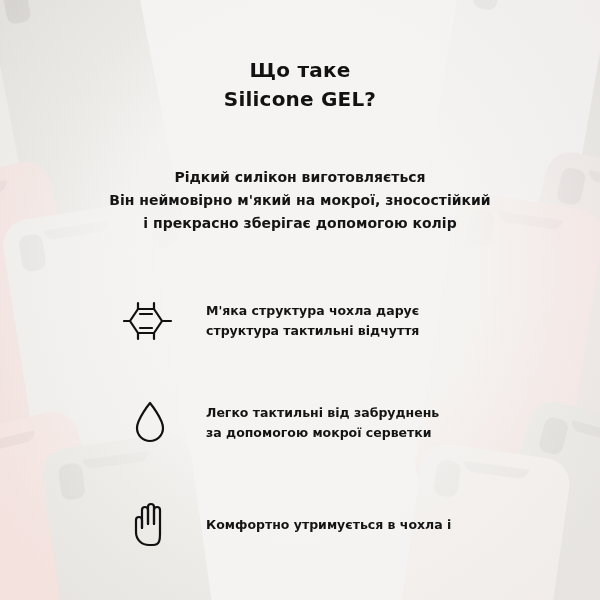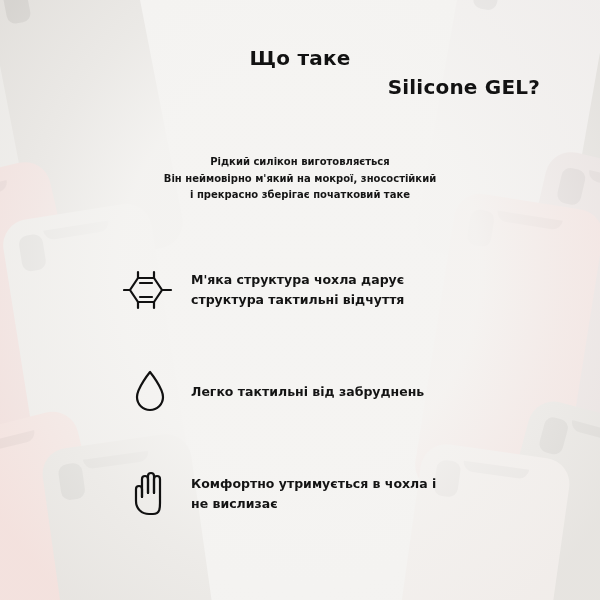--- a/index.html
+++ b/index.html
@@ -76,53 +76,53 @@
     inset: 0;
     background: radial-gradient(ellipse 62% 70% at 50% 45%, rgba(245,244,242,0.97) 0%, rgba(245,244,242,0.93) 48%, rgba(245,244,242,0.55) 72%, rgba(245,244,242,0.2) 100%);
   }
 
   
   .content {
     position: relative;
     width: 600px;
     height: 600px;
     box-sizing: border-box;
-    padding: 44px 60px 30px 60px;
+    padding: 56px 60px 30px 60px;
     color: #111;
   }
 
   .headline {
     text-align: center;
     font-weight: bold;
     font-size: 20px;
     line-height: 1.45;
     letter-spacing: 0.2px;
     color: #121212;
     margin: 0 0 0 0;
   }
-  .headline .l2 { display: block; text-align: right; }
+  .headline .l2 { display: block; }
 
   .intro {
     margin-top: 52px;
     text-align: center;
     font-weight: bold;
-    font-size: 10px;
+    font-size: 14px;
     line-height: 1.65;
     color: #151515;
   }
   .intro div { white-space: nowrap; }
 
   .features {
     margin-top: 60px;
     padding-left: 62px;
   }
   .feature {
     display: flex;
     align-items: center;
-    gap: 13px;
+    gap: 28px;
     margin-bottom: 50px;
   }
   .feature:last-child { margin-bottom: 0; }
 
   .f-icon {
     width: 56px;
     min-width: 56px;
     height: 52px;
     display: flex;
     align-items: center;
@@ -177,21 +177,21 @@
   <div class="content">
 
     <h1 class="headline">
       <span class="l1">Що таке</span>
       <span class="l2">Silicone GEL?</span>
     </h1>
 
     <div class="intro">
       <div>Рідкий силікон виготовляється</div>
       <div>Він неймовірно м'який на мокрої, зносостійкий</div>
-      <div>і прекрасно зберігає початковий таке</div>
+      <div>і прекрасно зберігає допомогою колір</div>
     </div>
 
     <div class="features">
 
       <div class="feature">
         <div class="f-icon">
           <svg width="54" height="44" viewBox="0 0 54 44" fill="none" stroke="#111" stroke-width="2.2" stroke-linecap="round">
             <polygon points="15,10 31,10 39,22 31,34 15,34 7,22" fill="none"></polygon>
             <line x1="15" y1="10" x2="15" y2="4"></line>
             <line x1="31" y1="10" x2="31" y2="4"></line>
@@ -210,33 +210,33 @@
       </div>
 
       <div class="feature">
         <div class="f-icon">
           <svg width="34" height="46" viewBox="0 0 34 46" fill="none" stroke="#111" stroke-width="2.2" stroke-linejoin="round">
             <path d="M17 3 C17 3 4 19 4 28 a13 13 0 0 0 26 0 C30 19 17 3 17 3 Z"></path>
           </svg>
         </div>
         <div class="f-text">
           <div>Легко тактильні від забруднень</div>
+          <div>за допомогою мокрої серветки</div>
         </div>
       </div>
 
       <div class="feature">
         <div class="f-icon">
           <svg width="40" height="46" viewBox="0 0 40 46" fill="none" stroke="#111" stroke-width="2.2" stroke-linecap="round" stroke-linejoin="round">
             <path d="M12 26 V8 a3 3 0 0 1 6 0 v14"></path>
             <path d="M18 22 V5 a3 3 0 0 1 6 0 v17"></path>
             <path d="M24 22 V8 a3 3 0 0 1 6 0 v18"></path>
             <path d="M12 26 V18 a3 3 0 0 0 -6 0 v12 c0 8 6 13 13 13 h4 c7 0 7 -6 7 -11 v-6"></path>
           </svg>
         </div>
         <div class="f-text">
           <div>Комфортно утримується в чохла і</div>
-          <div>не вислизає</div>
         </div>
       </div>
 
     </div>
   </div>
 </div>
 
 </body></html>

